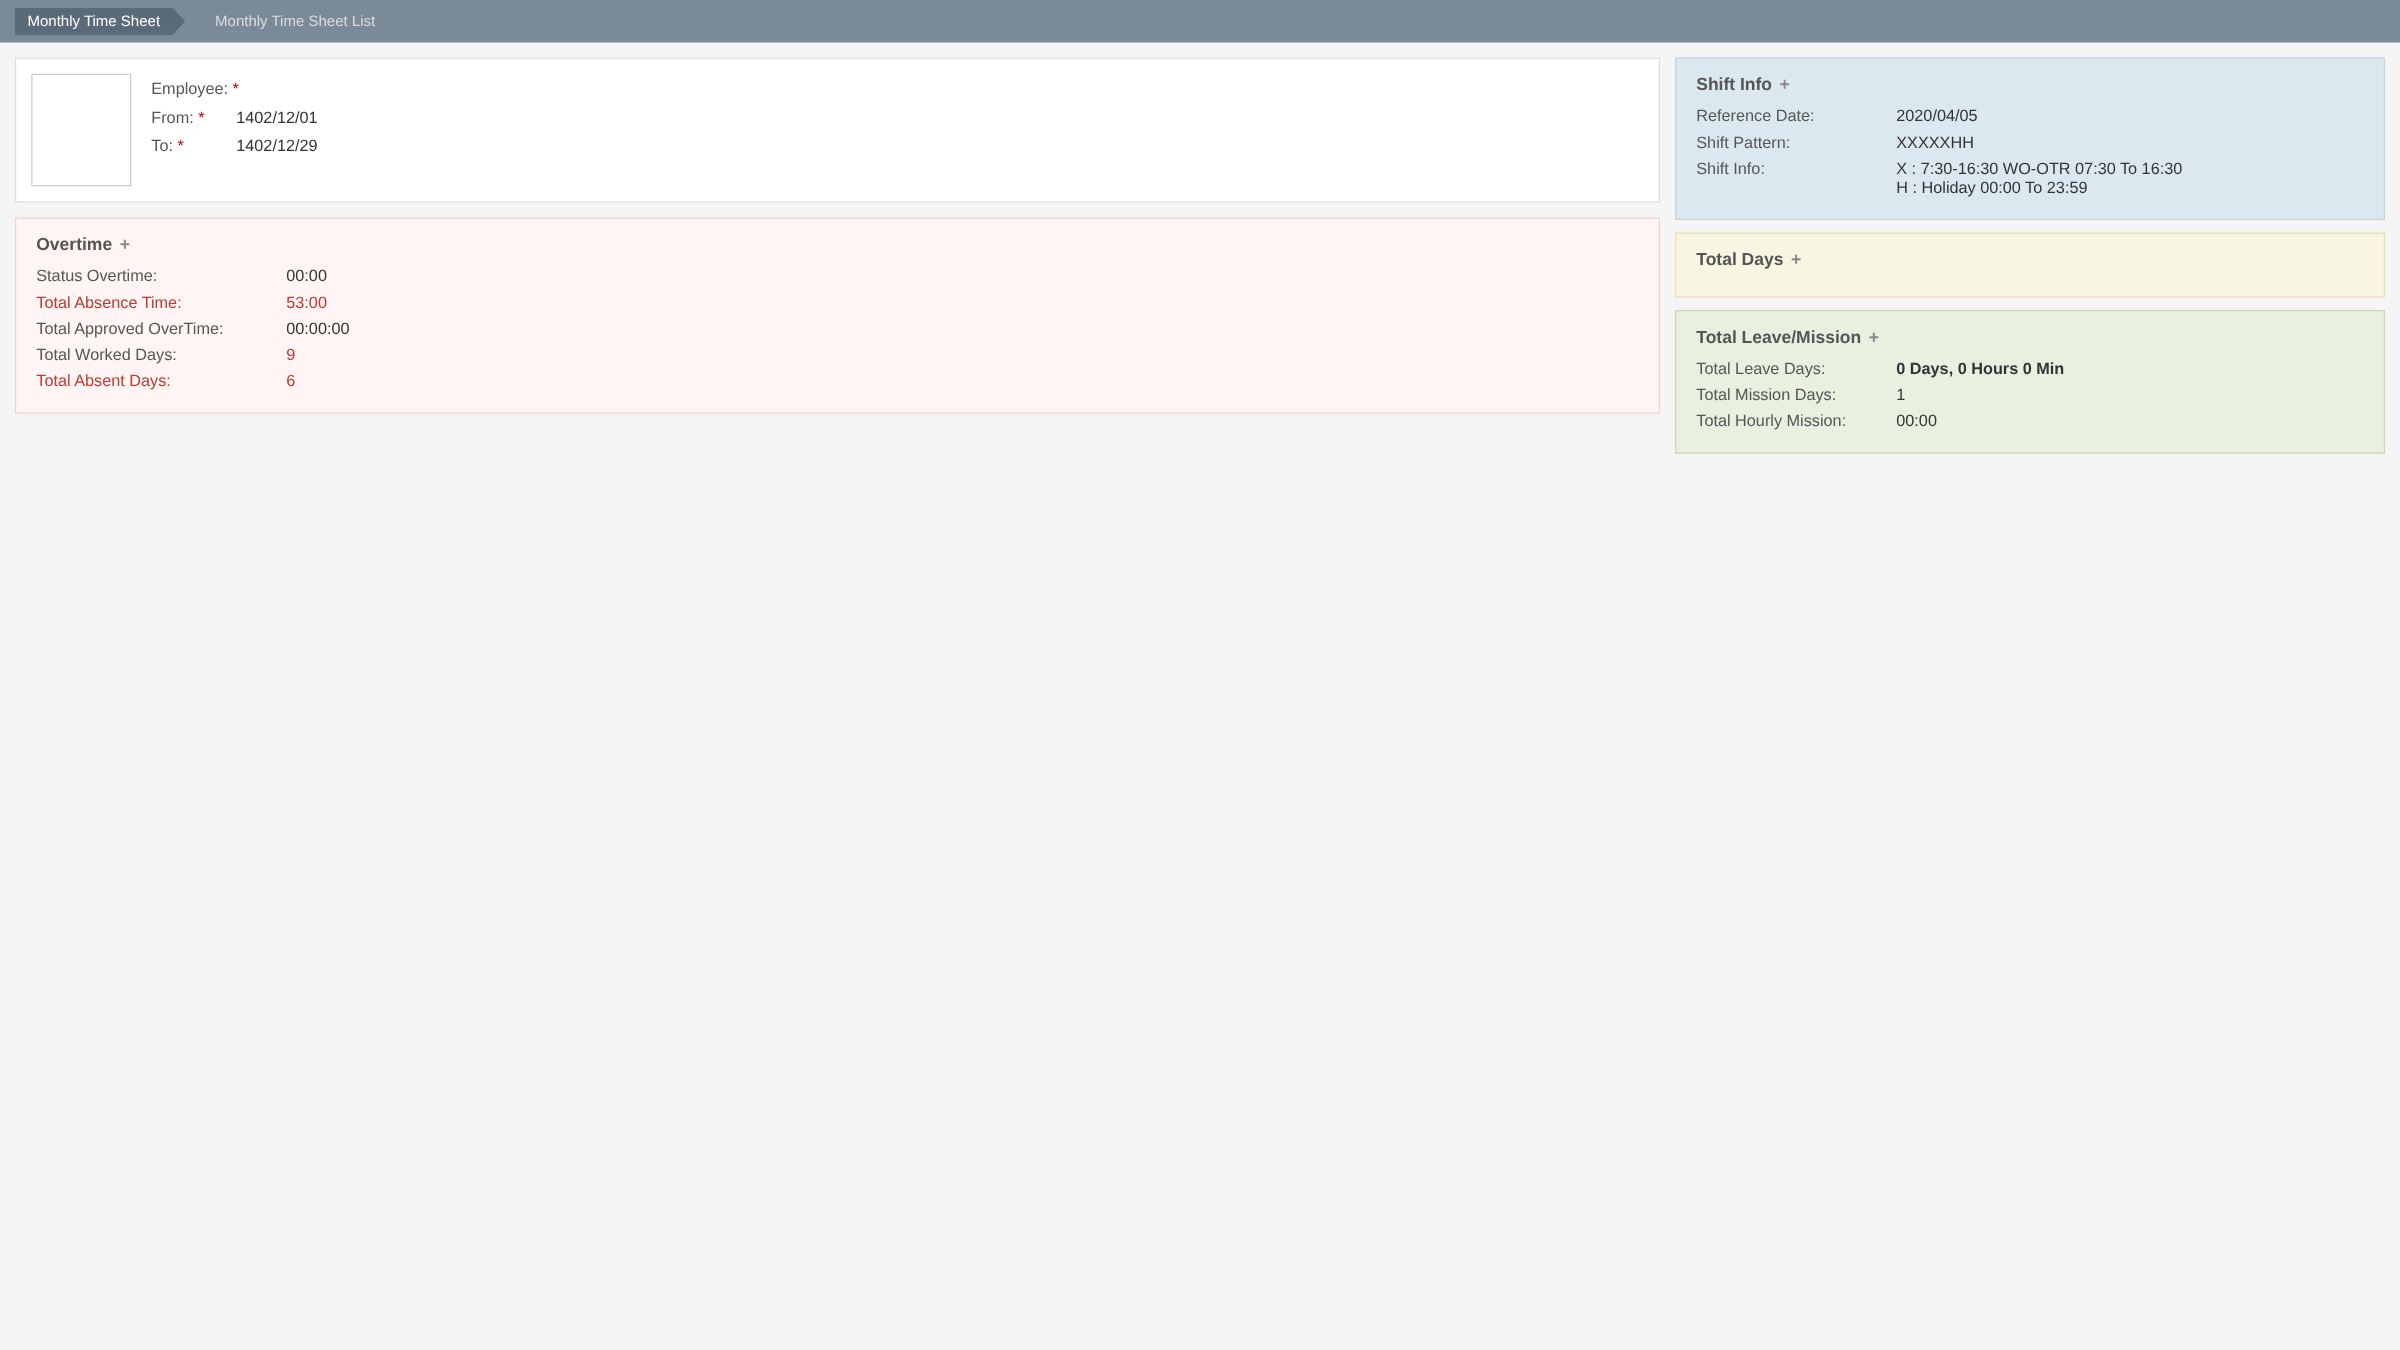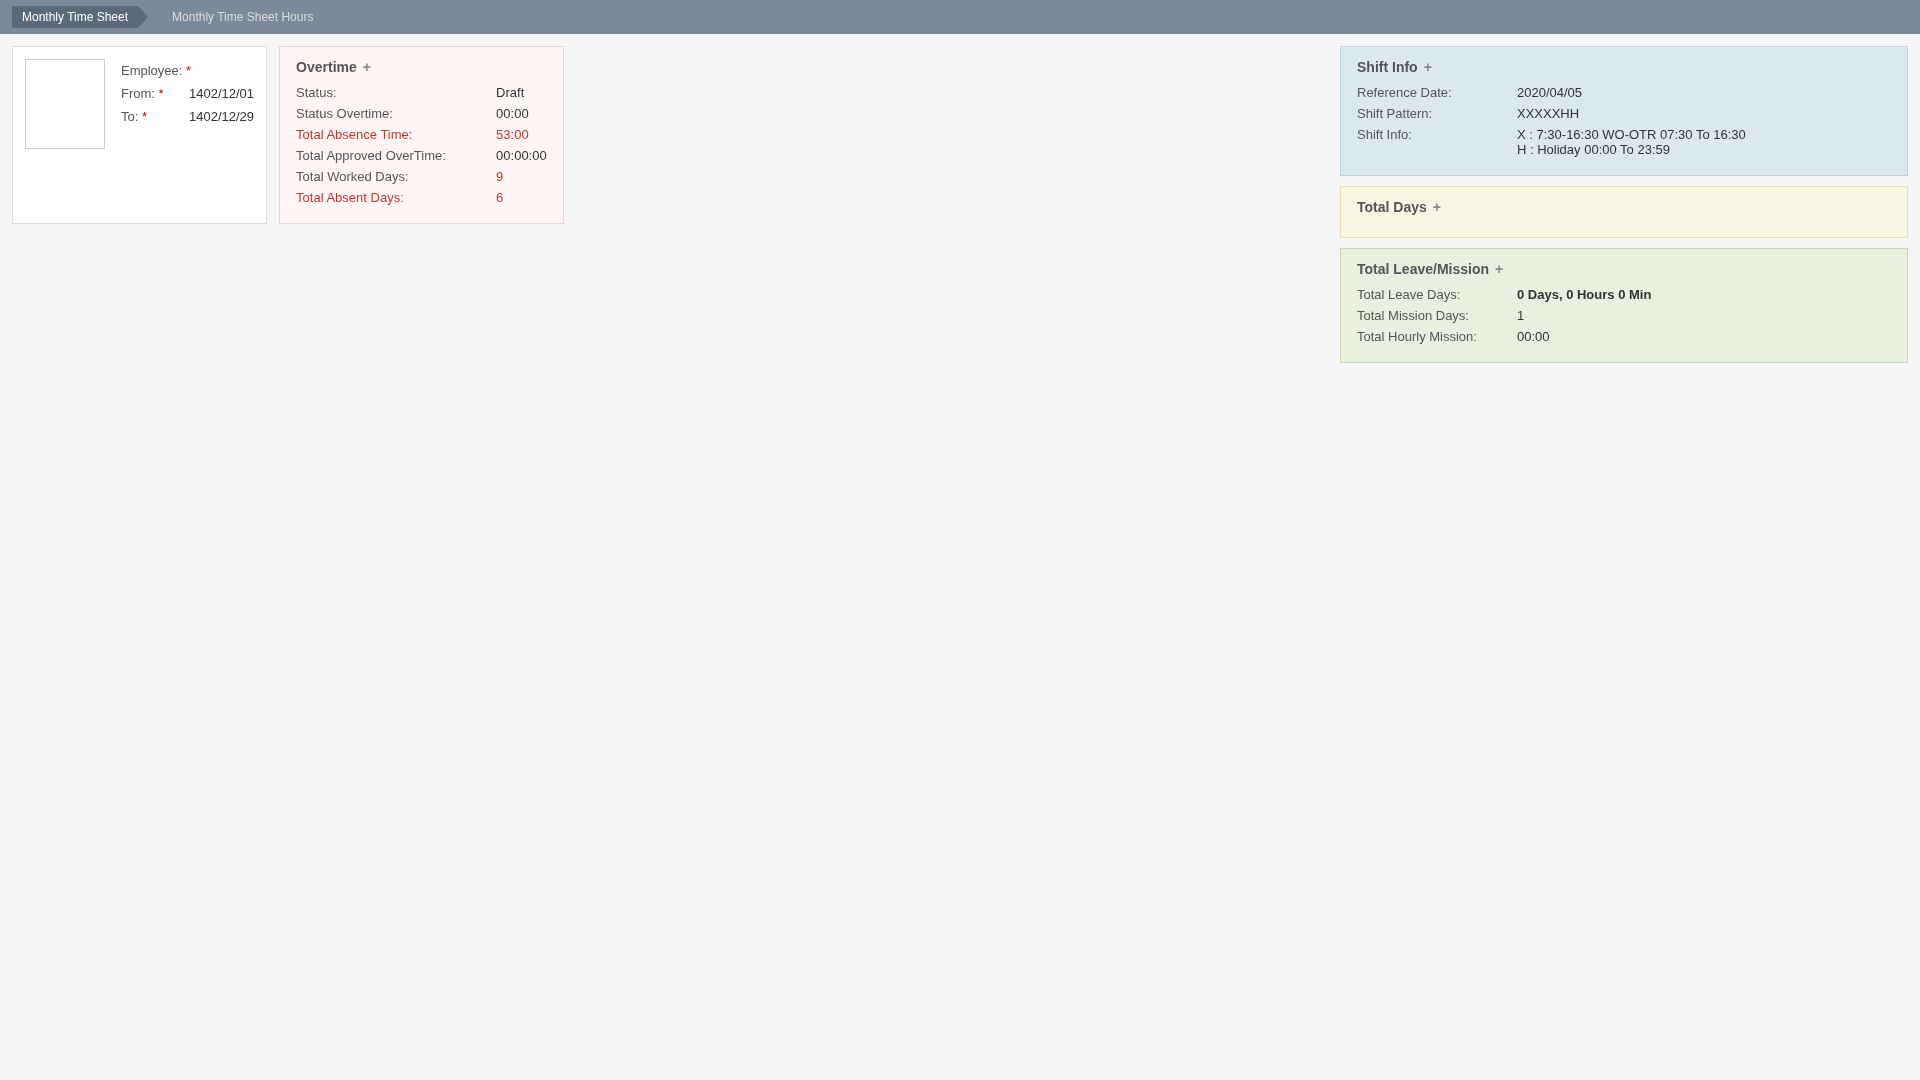--- a/index.html
+++ b/index.html
@@ -29,21 +29,21 @@
     .main-content {
       padding: 12px;
       display: flex;
       gap: 12px;
       align-items: flex-start;
     }
 
     .left-panel {
       flex: 1;
       display: flex;
-      flex-direction: row;
+      flex-direction: column;
       gap: 12px;
     }
 
     .form-card {
       background: #fff;
       border: 1px solid #ddd;
       padding: 12px;
       display: flex;
       gap: 16px;
     }
@@ -179,21 +179,21 @@
 
     .info-value.bold {
       font-weight: bold;
     }
   </style>
 </head>
 <body>
 
 <div class="breadcrumb-bar">
   <span class="breadcrumb-active">Monthly Time Sheet</span>
-  <span class="breadcrumb-link">Monthly Time Sheet Hours</span>
+  <span class="breadcrumb-link">Monthly Time Sheet List</span>
 </div>
 
 <div class="main-content">
 
   <div class="left-panel">
 
     <div class="form-card">
       <div class="avatar-box"></div>
       <div class="form-fields">
         <div class="form-row">
@@ -219,24 +219,20 @@
       </div>
     </div>
 
     <div class="summary-card">
       <div class="section-header">
         <span>Overtime</span>
         <span class="plus-icon">+</span>
       </div>
       <div id="summary-rows">
           <div class="summary-row">
-            <span class="summary-label">Status:</span>
-            <span class="summary-value">Draft</span>
-          </div>
-          <div class="summary-row">
             <span class="summary-label">Status Overtime:</span>
             <span class="summary-value">00:00</span>
           </div>
           <div class="summary-row">
             <span class="summary-label red">Total Absence Time:</span>
             <span class="summary-value red">53:00</span>
           </div>
           <div class="summary-row">
             <span class="summary-label">Total Approved OverTime:</span>
             <span class="summary-value">00:00:00</span>

